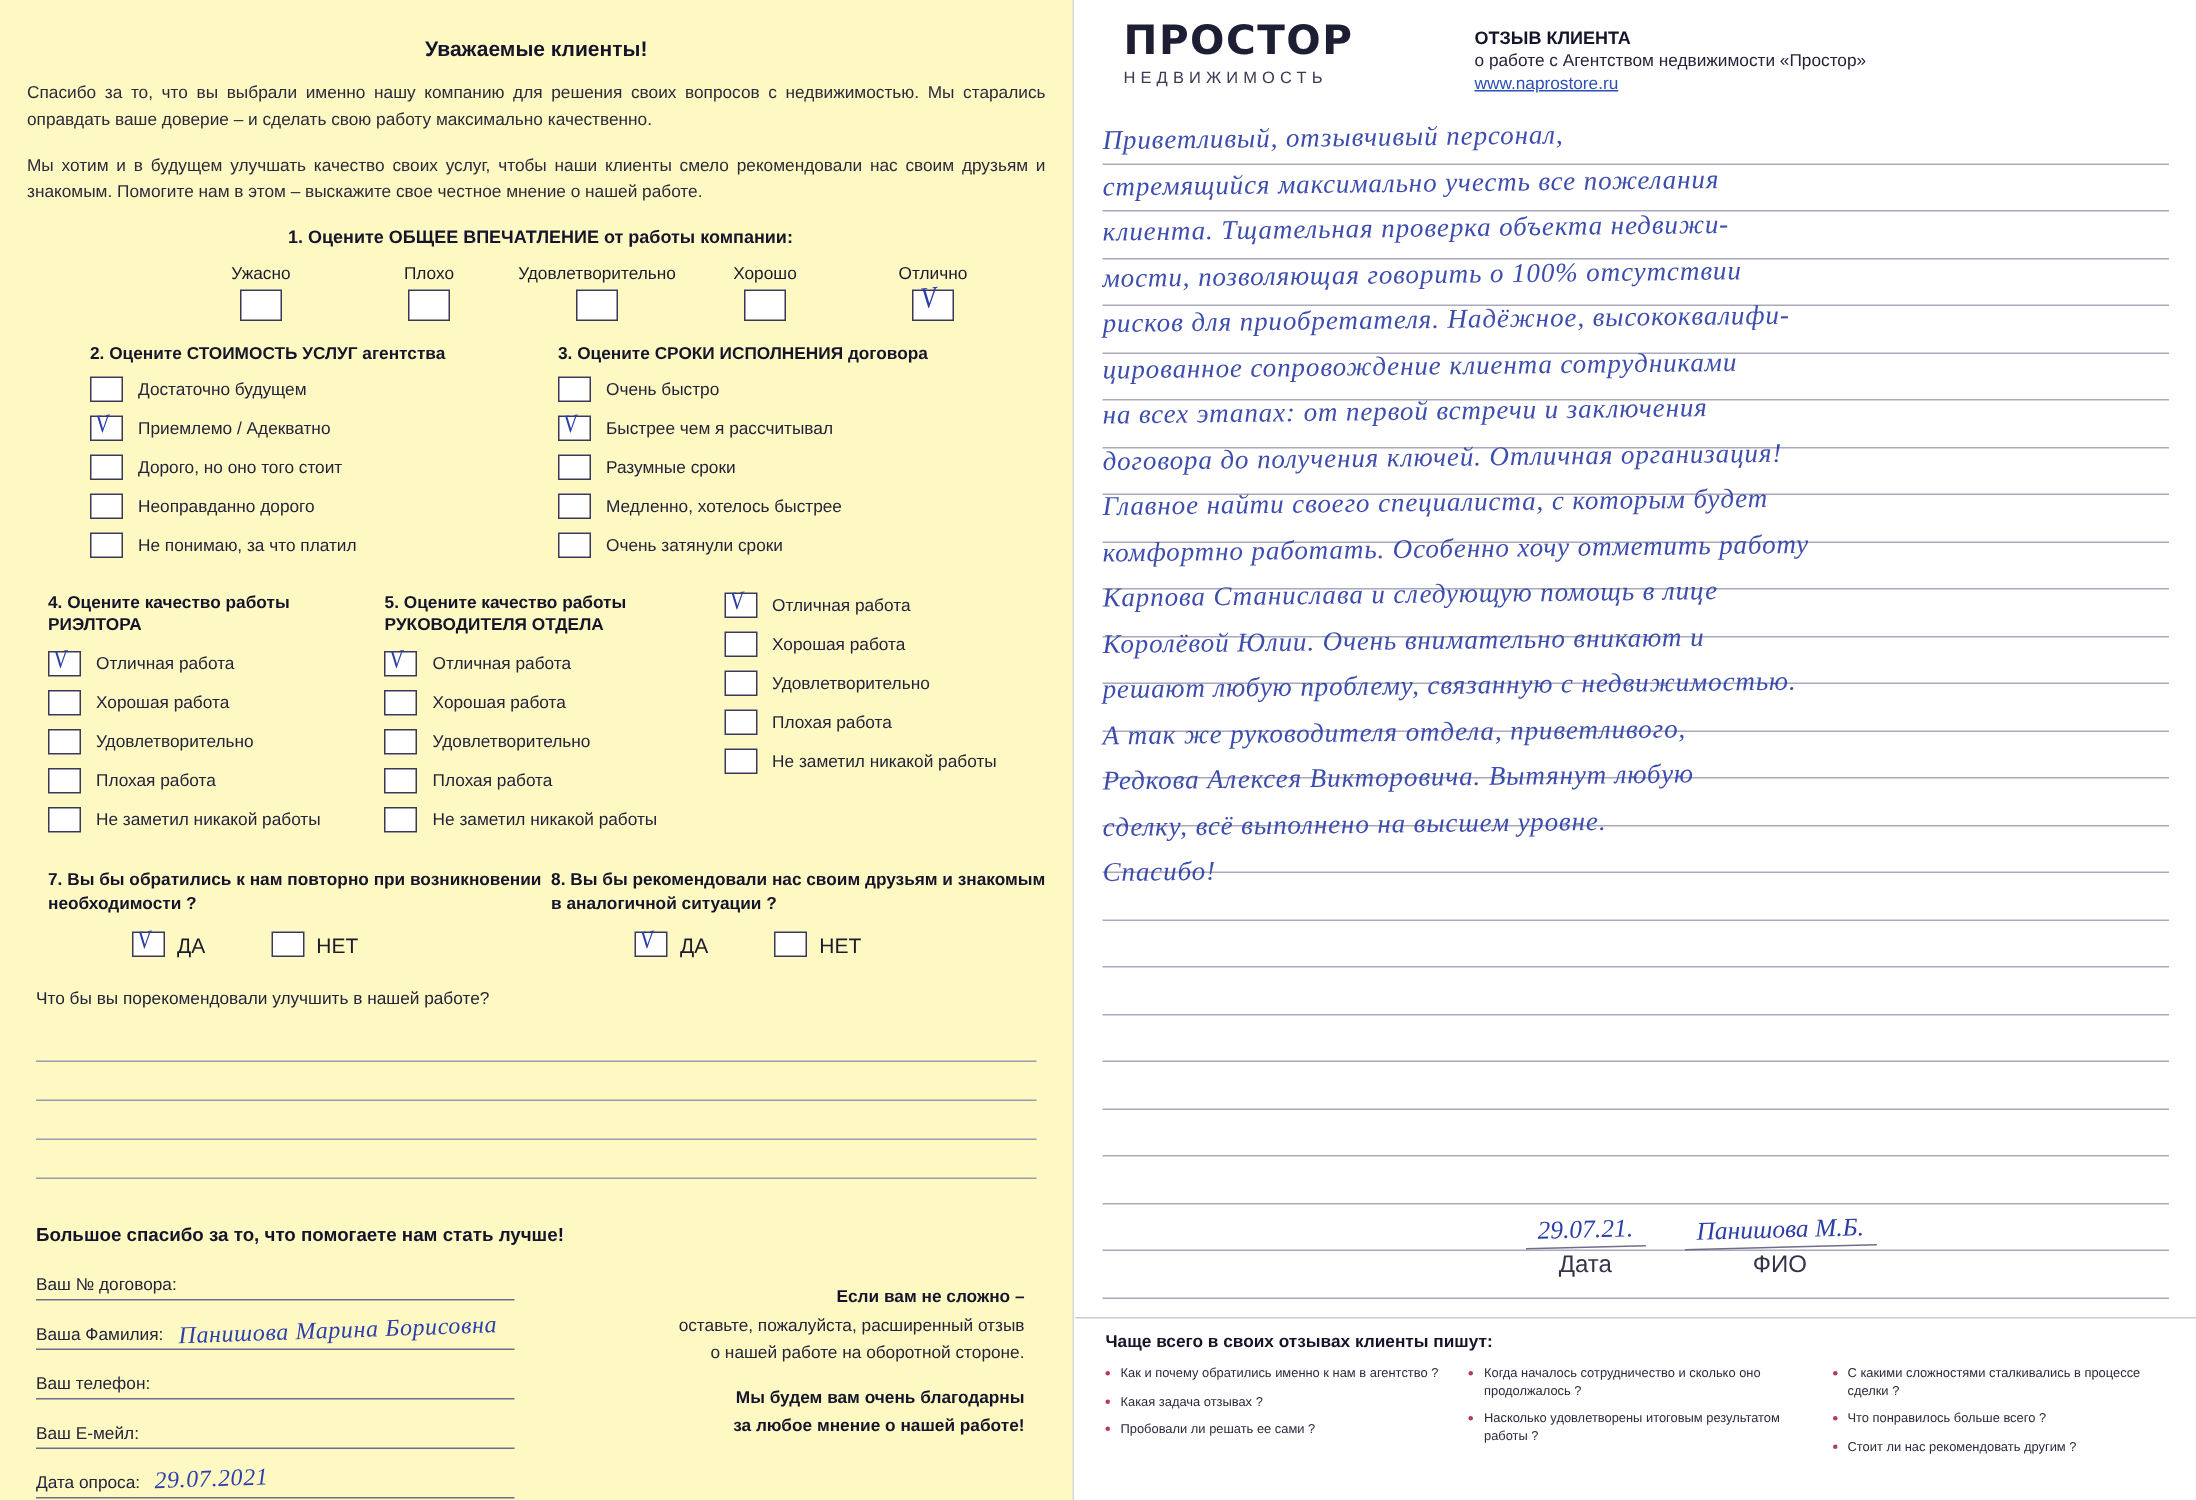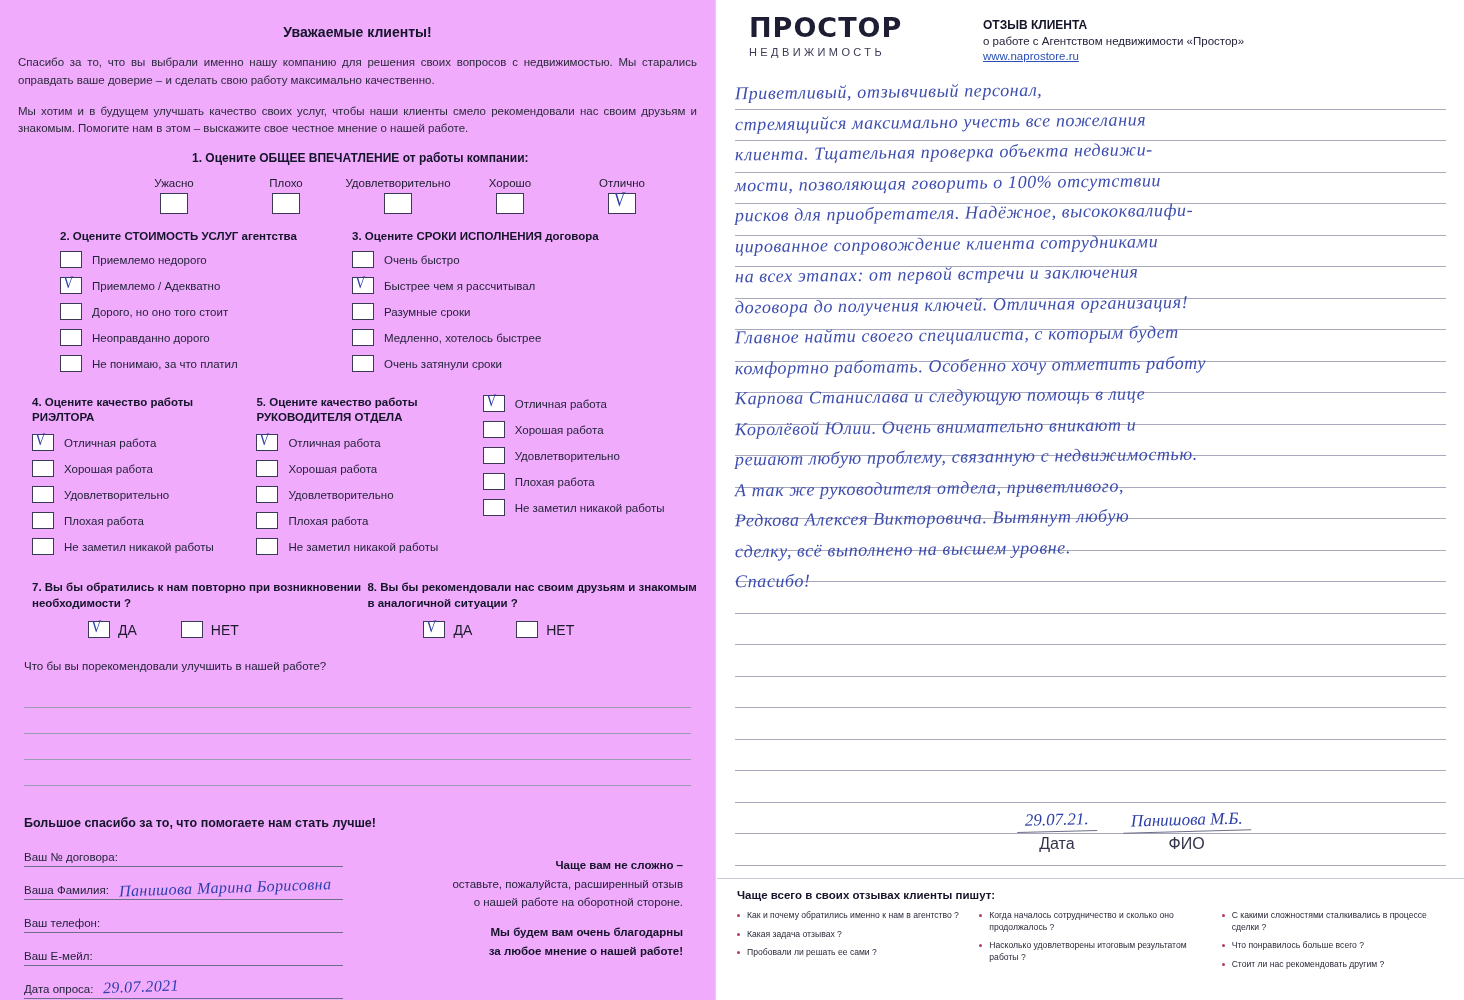--- a/index.html
+++ b/index.html
@@ -20,21 +20,21 @@
     width: 1464px;
     height: 1000px;
     background: #fdfdfd;
   }
   
   .left-page {
     position: absolute;
     left: 0; top: 0;
     width: 716px;
     height: 1000px;
-    background: #f0abfc;
+    background: #fef9c3;
     border-right: 1px solid #d8d8d8;
     box-sizing: border-box;
     padding: 18px 18px 0 18px;
   }
   .right-page {
     position: absolute;
     left: 717px; top: 0;
     width: 747px;
     height: 1000px;
     background: #ffffff;
@@ -108,21 +108,21 @@
     line-height: 20px;
     transform: rotate(-6deg) scaleX(0.85);
   }
   .cb.sm .tick {
     left: 2px;
     top: -5px;
     font-size: 17px;
   }
   .two-col {
     display: flex;
-    gap: 0;
+    gap: 20px;
     margin-top: 6px;
   }
   .col-head {
     font-size: 11.5px;
     font-weight: bold;
     color: #14142a;
     margin-bottom: 9px;
   }
   .opt-row {
     display: flex;
@@ -399,21 +399,21 @@
             <span class="tick">V</span>
           </div>
         </div>
     </div>
 
     <div class="two-col">
       <div class="col-2">
         <div class="col-head">2.   Оцените СТОИМОСТЬ УСЛУГ агентства</div>
         <div class="opt-row">
           <div class="cb sm"></div>
-          <div class="opt-label">Приемлемо недорого</div>
+          <div class="opt-label">Достаточно будущем</div>
         </div>
         <div class="opt-row">
           <div class="cb sm">
               <span class="tick">V</span>
             </div>
           <div class="opt-label">Приемлемо / Адекватно</div>
         </div>
         <div class="opt-row">
           <div class="cb sm"></div>
           <div class="opt-label">Дорого, но оно того стоит</div>
@@ -585,21 +585,21 @@
           <div class="field-label">Ваш Е-мейл:</div>
           <div class="hand"></div>
         </div>
         <div class="field-row">
           <div class="field-label">Дата опроса:</div>
           <div class="hand">29.07.2021</div>
         </div>
       </div>
 
       <div class="right-note">
-        <div class="bold">Чаще вам не сложно –</div>
+        <div class="bold">Если вам не сложно –</div>
         <div>
           <span>оставьте, пожалуйста, расширенный </span><span class="u">отзыв</span>
         </div>
         <div>о нашей работе на оборотной стороне.</div>
         <div class="bold" style="margin-top:12px">Мы будем вам очень благодарны</div>
         <div class="bold">за любое мнение о нашей работе!</div>
       </div>
     </div>
 
   </div>

